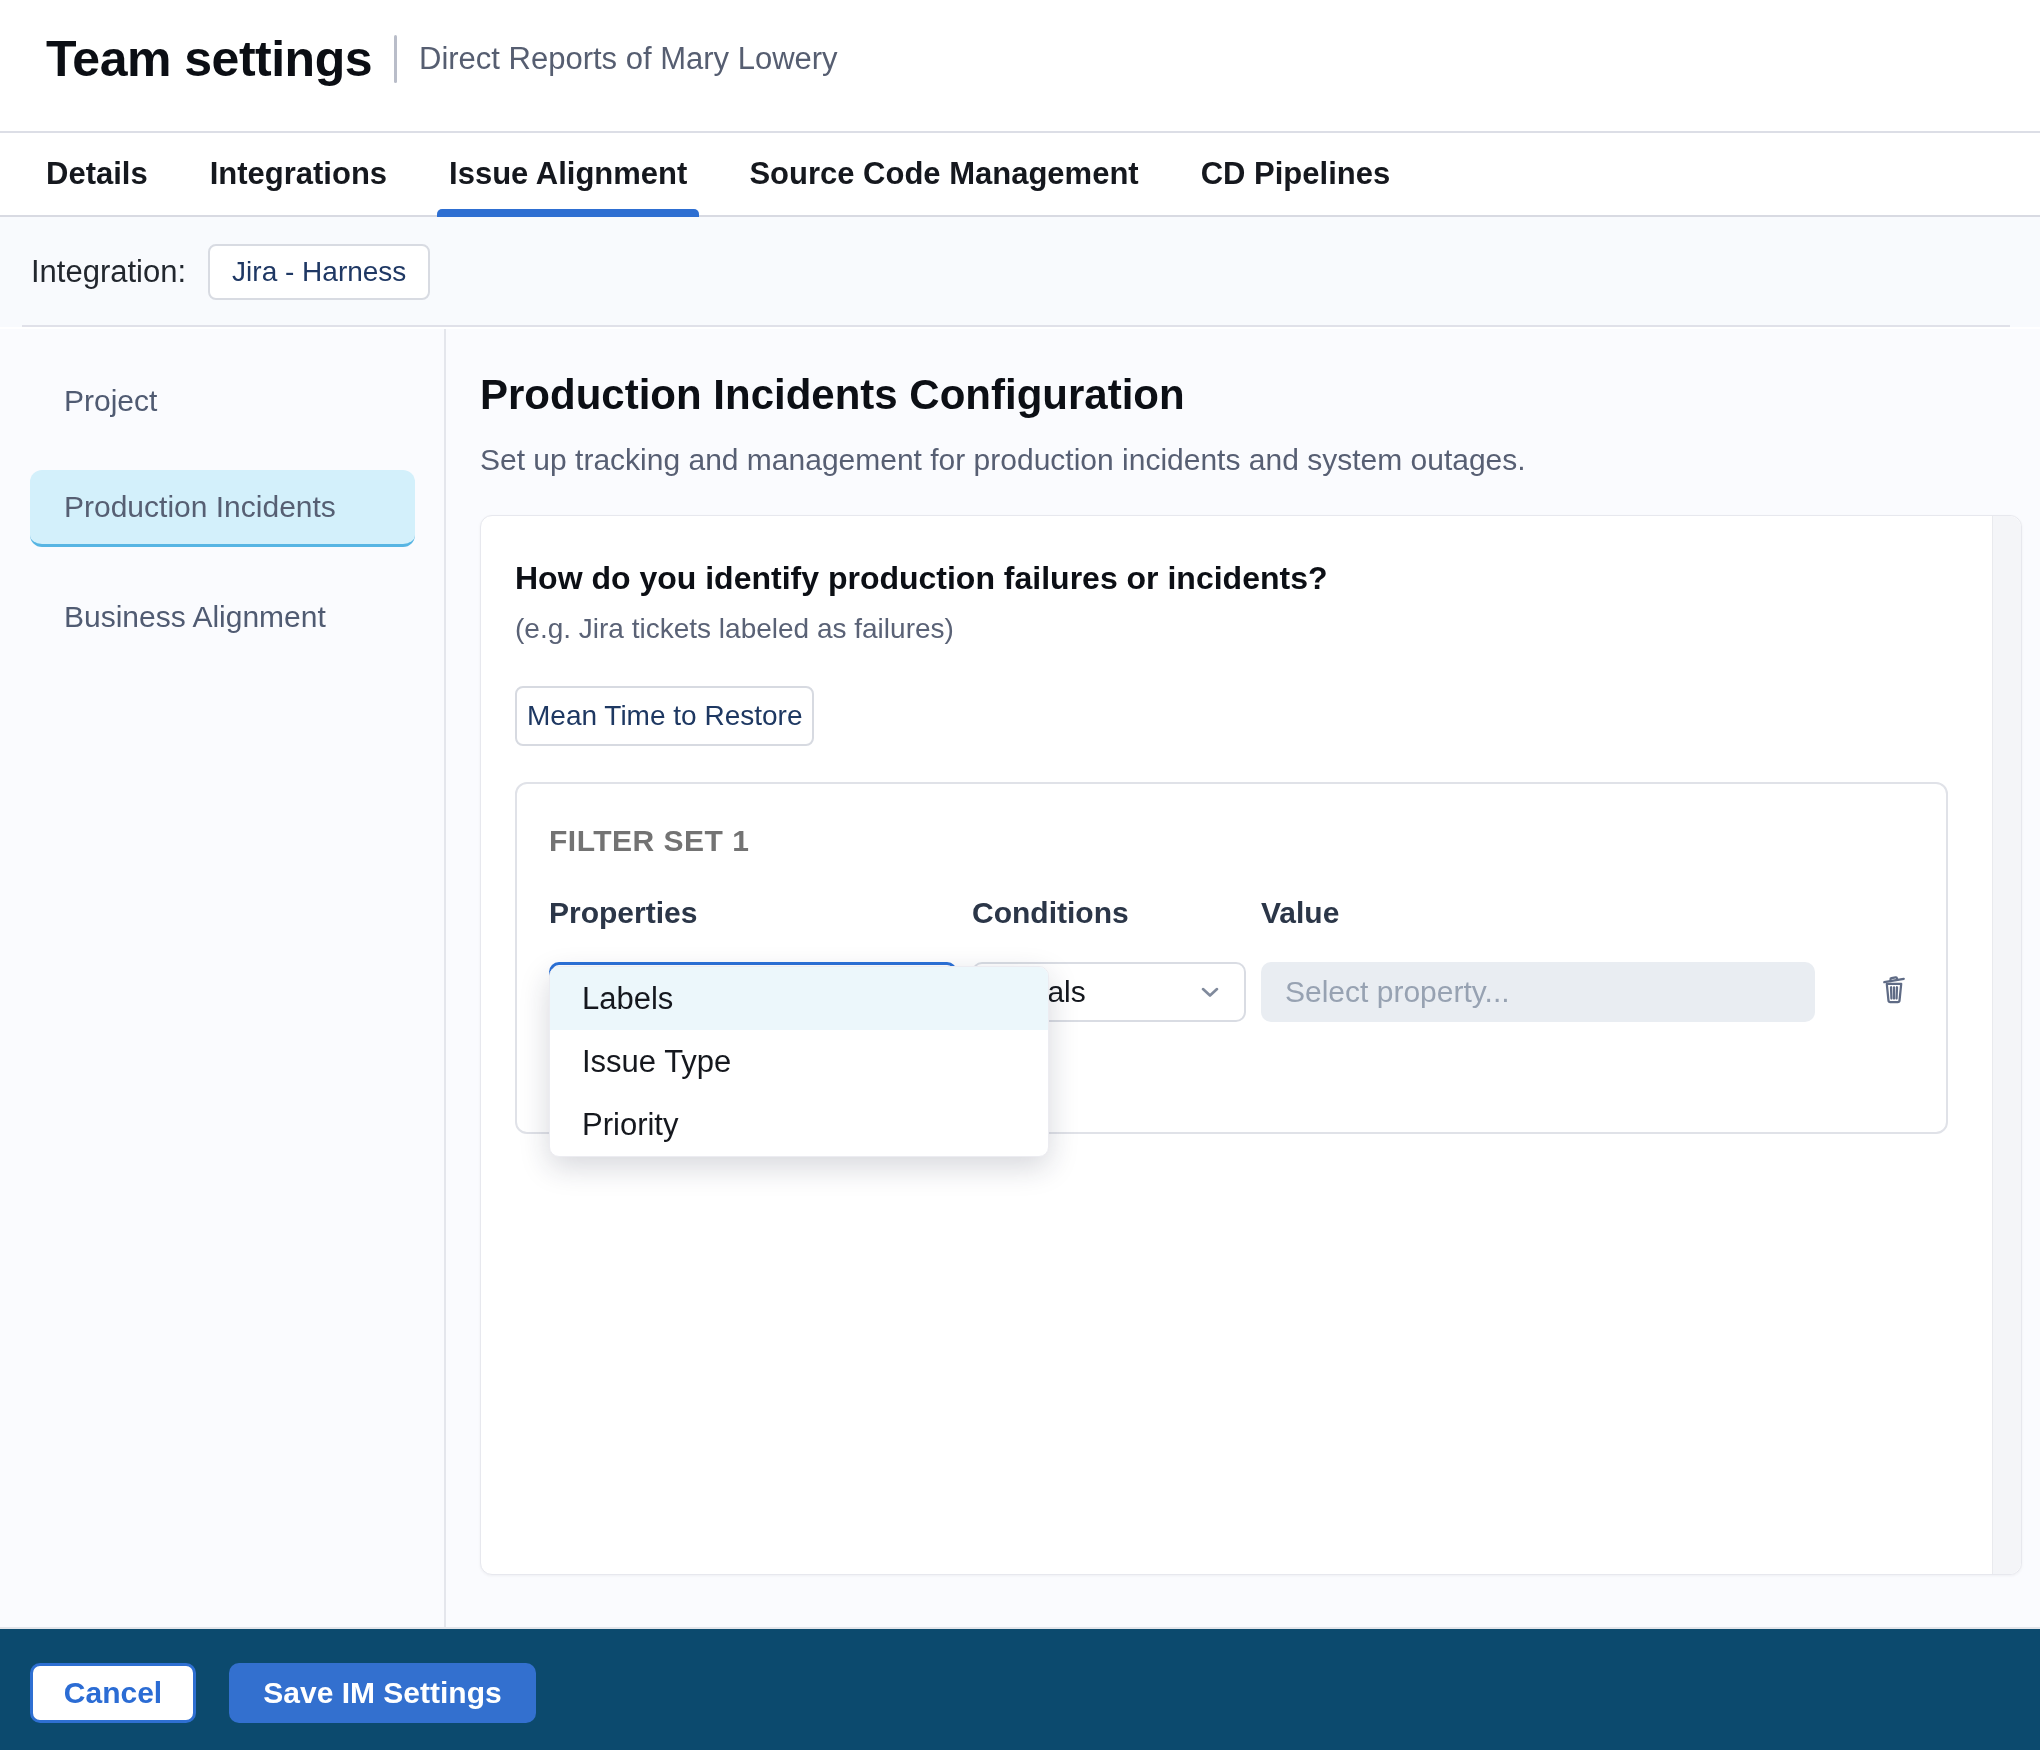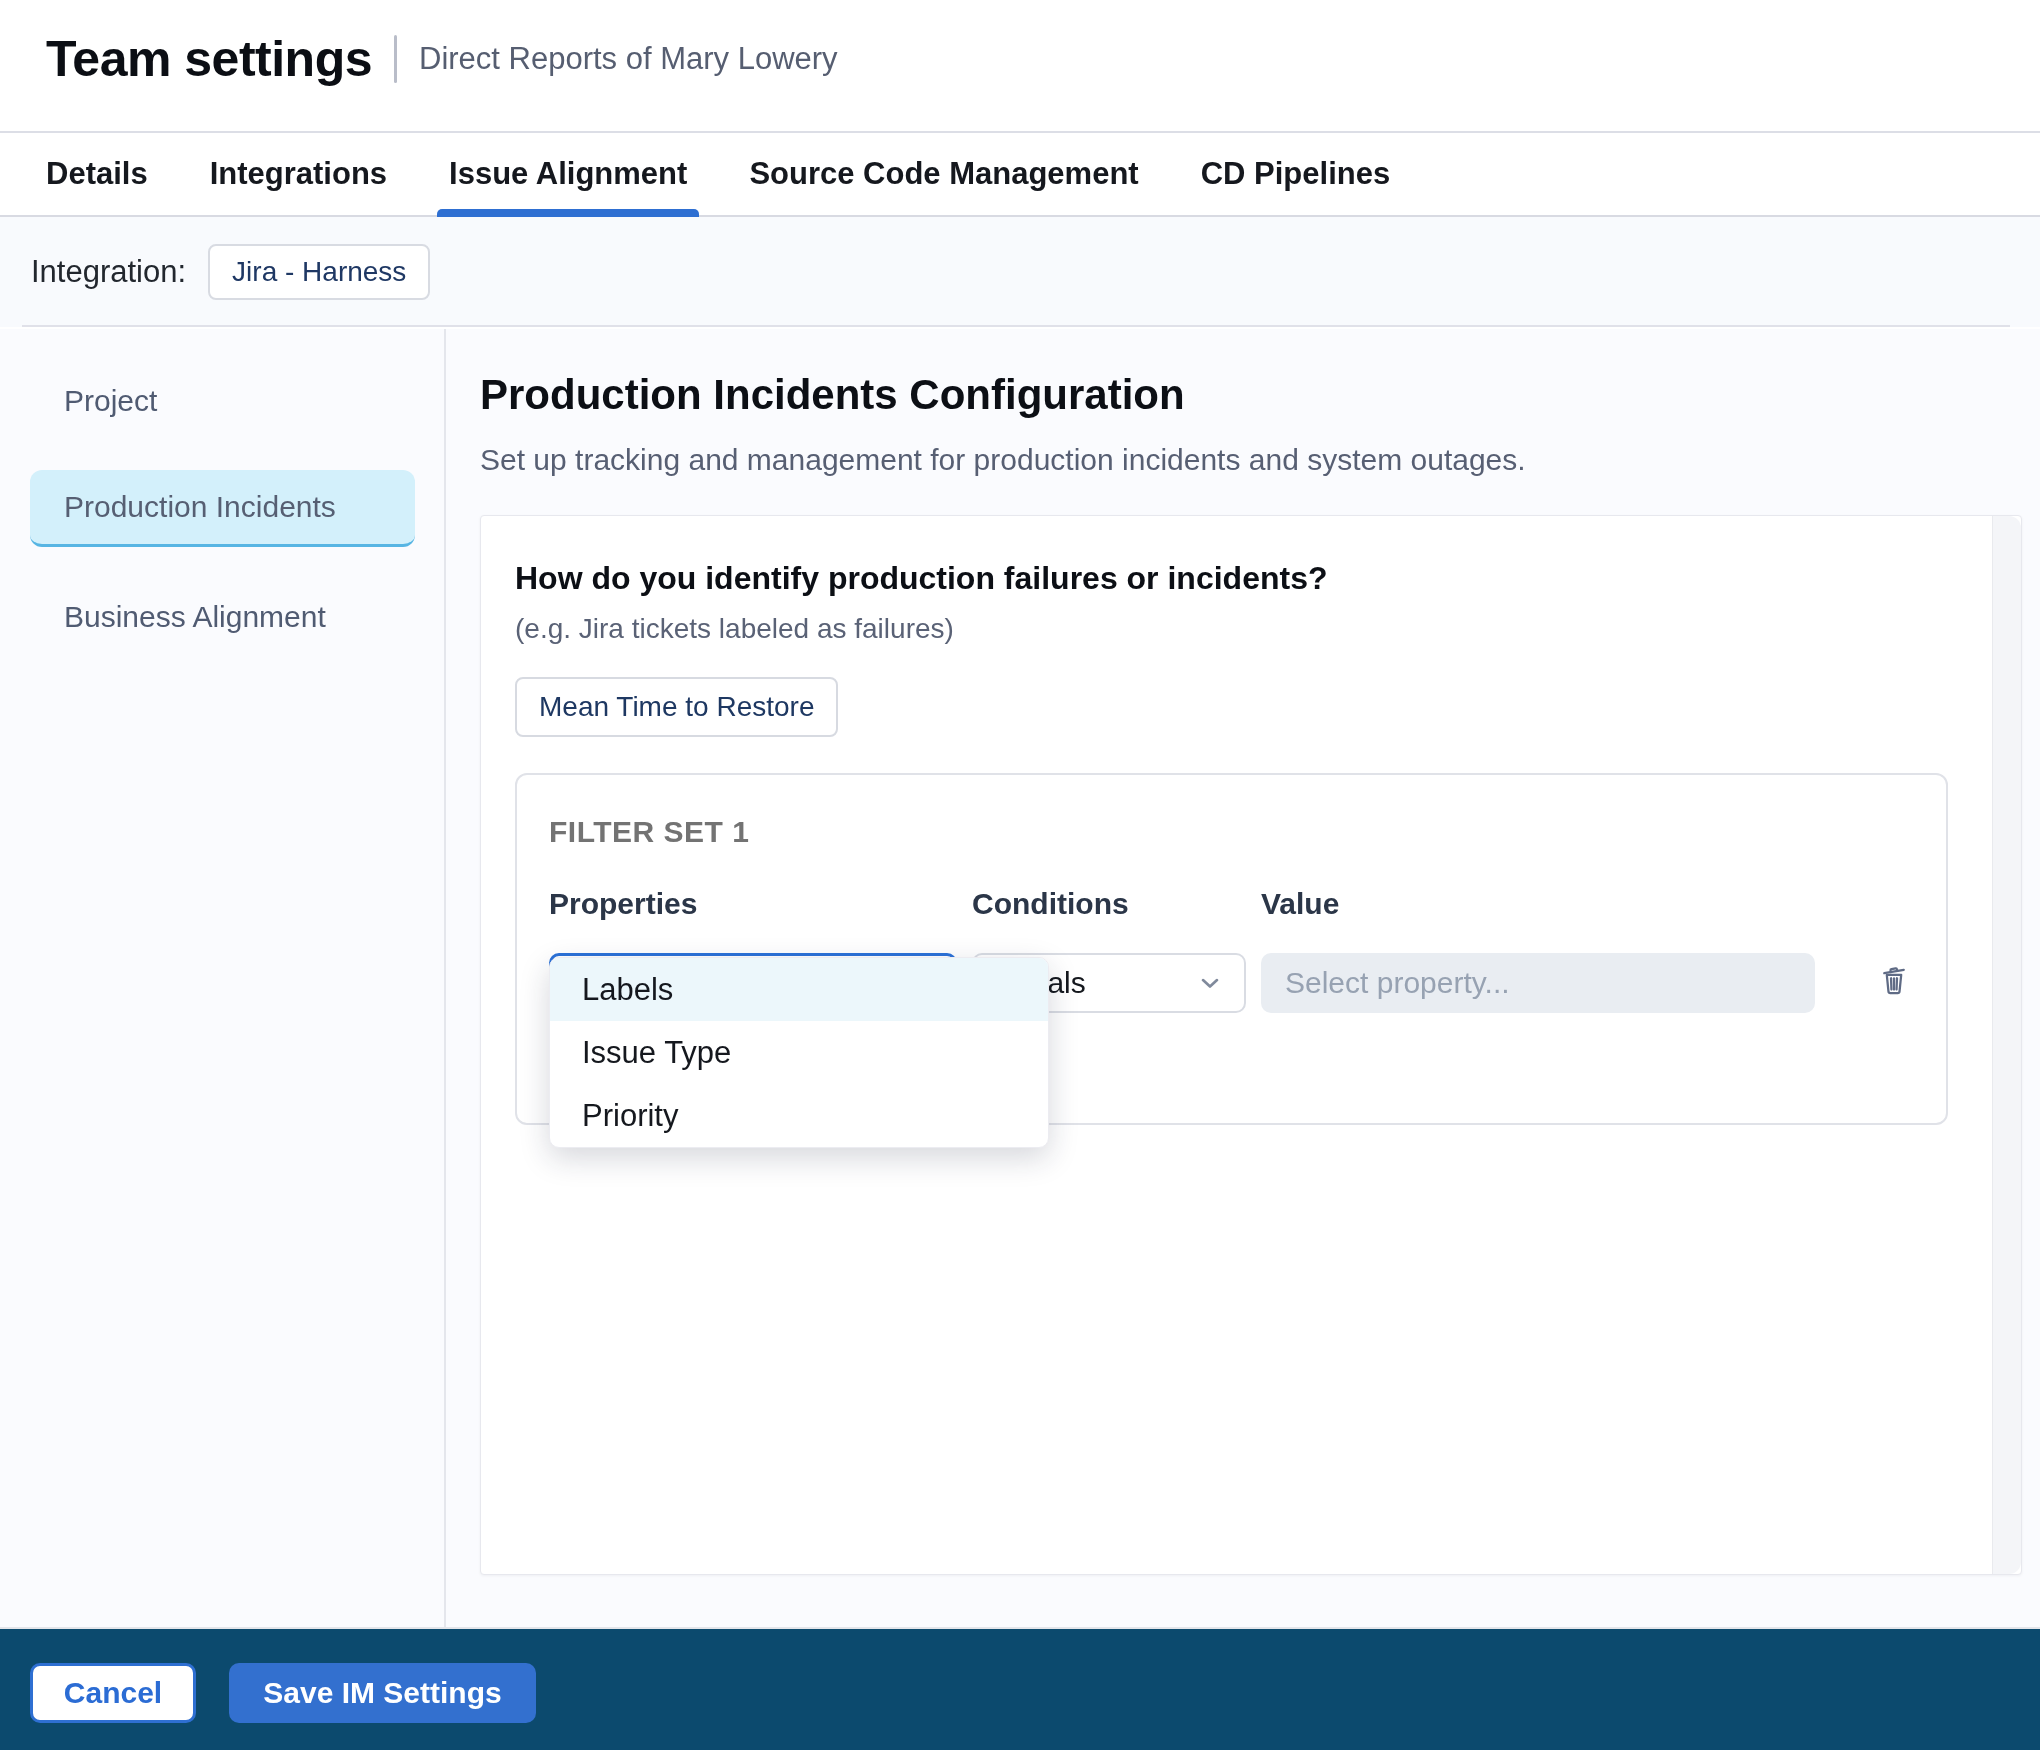--- a/index.html
+++ b/index.html
@@ -66,33 +66,33 @@
     background:#d3f0fb; border-bottom:3px solid #57b5e3; color:#565f73;
   }
 
   .main { flex:1; padding:42px 33px 0 34px; position:relative; }
   .main-heading { font-size:42px; font-weight:bold; color:#0c0f15; }
   .main-desc { font-size:30px; color:#575f73; margin-top:24px; }
 
   
   .card {
     position:relative; margin-top:38px; background:#ffffff;
-    border:1px solid #e7e8ee; border-radius:4px;
+    border:1px solid #e7e8ee; border-radius:12px;
     box-shadow:0 1px 3px rgba(20,20,40,0.05);
     height:1060px; padding:44px 65px 0 34px;
   }
   .scroll-track {
     position:absolute; top:0; right:0; bottom:0; width:29px;
     background:#f4f5f8; border-left:1px solid #e9eaee; border-radius:0 12px 12px 0;
   }
   .q-heading { font-size:32px; font-weight:bold; color:#0c0f15; }
   .q-hint { font-size:28px; color:#5a6276; margin-top:16px; }
   .chip {
-    display:inline-block; margin-top:32px; background:#ffffff;
-    border:2px solid #d7dae1; border-radius:8px; padding:12px 22px;
+    display:inline-block; margin-top:41px; background:#ffffff;
+    border:2px solid #d7dae1; border-radius:8px; padding:12px 10px;
     font-size:28px; color:#1e3862; cursor:pointer;
   }
 
   
   .filter-box {
     margin-top:36px; margin-right:8px; border:2px solid #e0e2e8; border-radius:12px;
     padding:40px 32px 0 32px; height:352px; position:relative;
   }
   .fs-title { font-size:30px; font-weight:bold; color:#737373; letter-spacing:0.5px; }
   .fs-row { display:flex; gap:15px; margin-top:38px; align-items:flex-start;justify-content:flex-end; }

